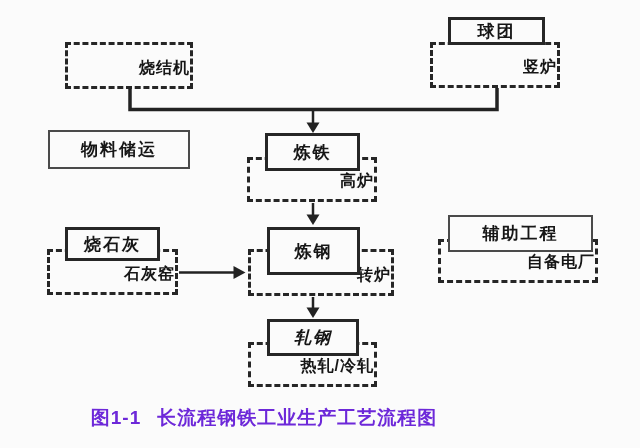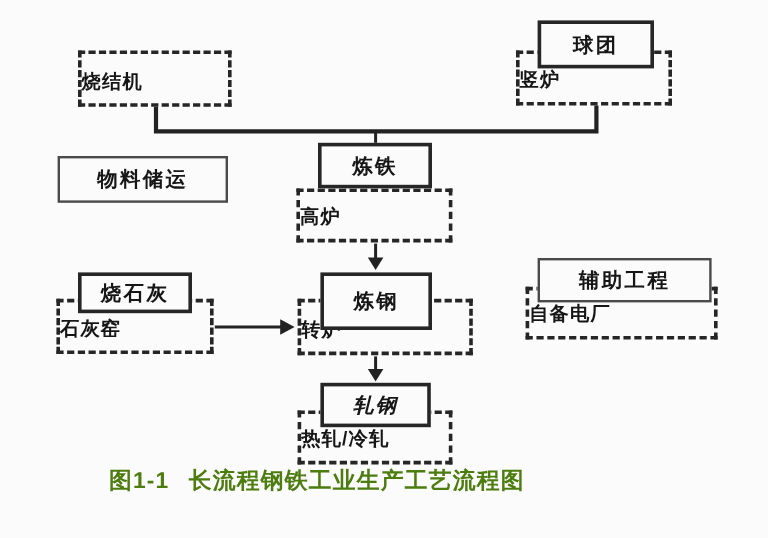--- a/index.html
+++ b/index.html
@@ -15,38 +15,38 @@
     position:relative;width:640px;height:448px;background:var(--background);
     overflow:hidden;
   }
   .stage *{box-sizing:border-box;}
   .connector-layer{position:absolute;left:0;top:0;z-index:1;}
   .connector{stroke:var(--line);fill:none;stroke-width:3.5;}
   .connector-thin{stroke:var(--line);fill:none;stroke-width:2.5;}
   .arrowhead{fill:var(--line);stroke:none;}
   .dashed-box{
     position:absolute;z-index:2;border:3px dashed var(--border-strong);
-    display:flex;align-items:flex-end;justify-content:flex-start;
+    display:flex;align-items:flex-end;justify-content:flex-end;
     padding-bottom:7px;background:transparent;
   }
   .solid-box{
     position:absolute;z-index:3;border:3px solid var(--border-strong);
     background:var(--background);
     display:flex;align-items:center;justify-content:center;
   }
   .solid-box.medium{border-width:2px;border-color:var(--border-medium);}
   .title-label{
     font-size:17px;font-weight:700;color:var(--text);letter-spacing:2px;white-space:nowrap;
   }
   .facility-label{
     font-size:16px;font-weight:700;color:var(--text);letter-spacing:1px;white-space:nowrap;
   }
   .caption{
-    position:absolute;left:0;top:388px;width:528px;z-index:2;
-    text-align:center;font-size:19px;font-weight:700;color:#4d7c0f;letter-spacing:1px;
+    position:absolute;left:0;top:405px;width:528px;z-index:2;
+    text-align:center;font-size:19px;font-weight:700;color:#6d28d9;letter-spacing:1px;
   }
   .caption .prefix{margin-right:16px;}
 </style>
 </head>
 <body>
 
 <div class="stage">
 
   <svg class="connector-layer" width="640" height="448" viewBox="0 0 640 448">
     <path class="connector" d="M130,89 L130,109.5 L497,109.5 L497,88"></path>
@@ -60,32 +60,32 @@
     <polygon class="arrowhead" points="306.5,307.5 319.5,307.5 313,318"></polygon>
   </svg>
 
   <div class="dashed-box" style="left:65px;top:42px;width:128px;height:47px;">
     <span class="facility-label">烧结机</span>
   </div>
 
   <div class="dashed-box" style="left:430px;top:42px;width:130px;height:46px;">
     <span class="facility-label">竖炉</span>
   </div>
-  <div class="solid-box" style="left:448px;top:17px;width:97px;height:40px;">
+  <div class="solid-box" style="left:448px;top:17px;width:97px;height:28px;">
     <span class="title-label">球团</span>
   </div>
 
   <div class="solid-box medium" style="left:48px;top:130px;width:142px;height:39px;">
     <span class="title-label">物料储运</span>
   </div>
 
   <div class="dashed-box" style="left:247px;top:157px;width:130px;height:45px;">
     <span class="facility-label">高炉</span>
   </div>
-  <div class="solid-box" style="left:265px;top:119px;width:95px;height:38px;">
+  <div class="solid-box" style="left:265px;top:133px;width:95px;height:38px;">
     <span class="title-label">炼铁</span>
   </div>
 
   <div class="dashed-box" style="left:47px;top:249px;width:131px;height:46px;">
     <span class="facility-label">石灰窑</span>
   </div>
   <div class="solid-box" style="left:65px;top:227px;width:95px;height:34px;">
     <span class="title-label">烧石灰</span>
   </div>
 

